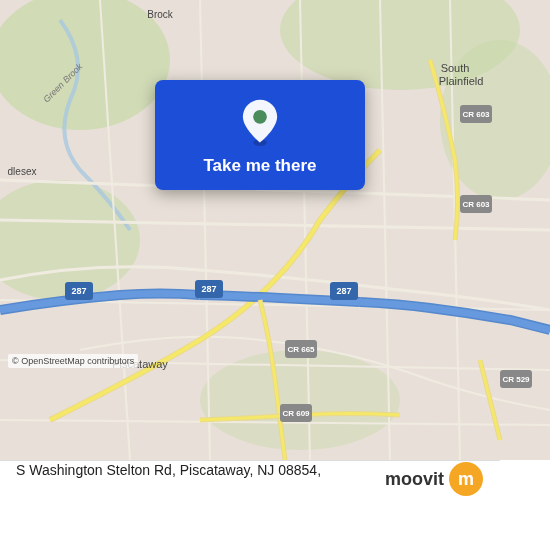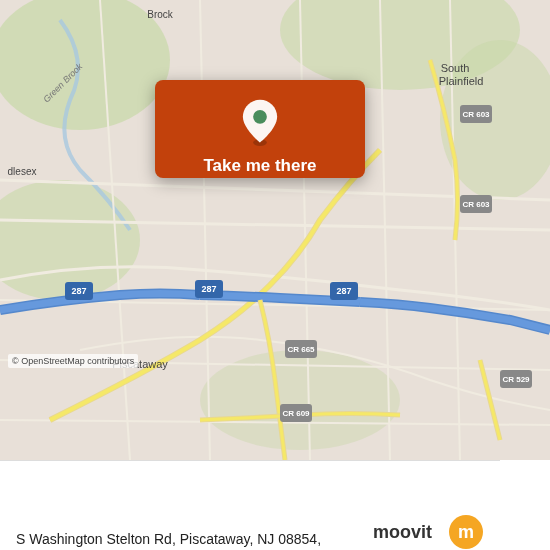--- a/index.html
+++ b/index.html
@@ -24,26 +24,26 @@
       width: 100%;
       height: 100%;
     }
 
     
     #popup-card {
       position: absolute;
       top: 80px;
       left: 155px;
       width: 210px;
-      background: #c2410c;
+      background: #1d4ed8;
       border-radius: 8px;
       display: flex;
       flex-direction: column;
       align-items: center;
-      padding: 18px 20px 2px 20px;
+      padding: 18px 20px 14px 20px;
       box-shadow: 0 4px 16px rgba(0,0,0,0.35);
       cursor: pointer;
       z-index: 10;
     }
 
     #popup-pin-icon {
       width: 48px;
       height: 48px;
       margin-bottom: 10px;
     }
@@ -55,41 +55,41 @@
       text-align: center;
       line-height: 1.2;
     }
 
     
     #bottom-bar {
       width: 500px;
       height: 90px;
       background: #fff;
       display: flex;
-      align-items: flex-end;
+      align-items: flex-start;
       justify-content: space-between;
       padding: 0 16px;
       border-top: 1px solid #ddd;
     }
 
     #address-block {
       flex: 1;
     }
 
     #address-text {
       font-size: 14px;
       color: #222;
       font-weight: 500;
       line-height: 1.4;
     }
 
     #moovit-logo {
       display: flex;
       align-items: center;
-      gap: 16px;
+      gap: 4px;
       flex-shrink: 0;
       margin-left: 12px;
     }
 
     #moovit-wordmark {
       font-size: 18px;
       font-weight: 700;
       color: #333;
     }
 

